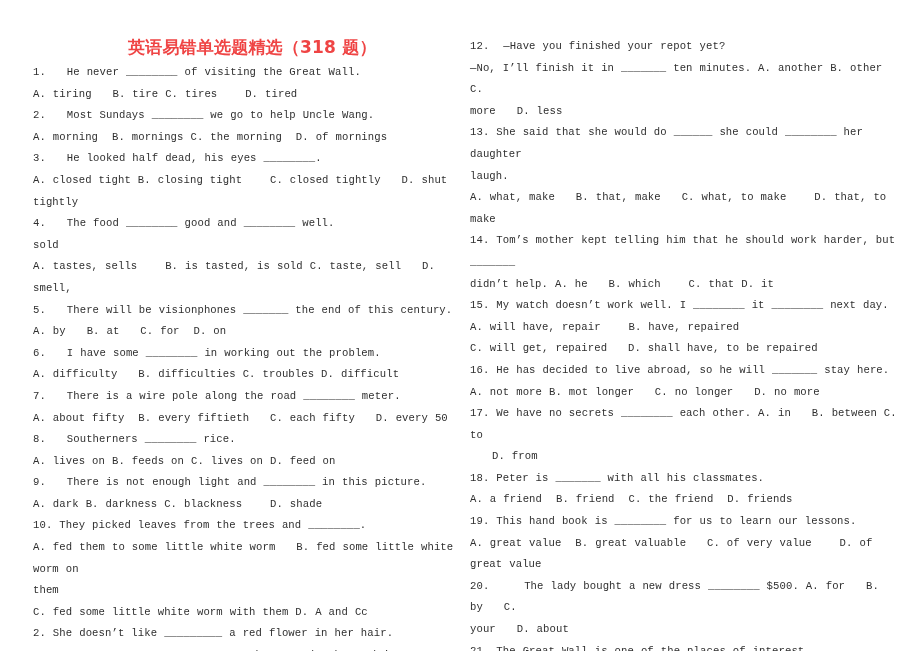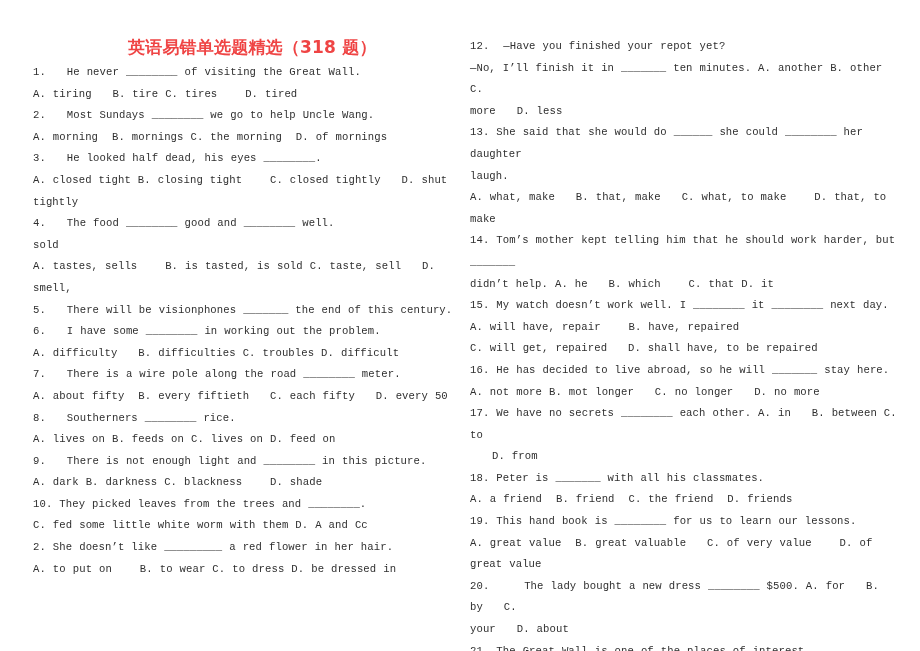--- a/index.html
+++ b/index.html
@@ -88,29 +88,32 @@
         <div class="line">1.   He never ________ of visiting the Great Wall.</div>
         <div class="line">A. tiring   B. tire C. tires    D. tired</div>
         <div class="line">2.   Most Sundays ________ we go to help Uncle Wang.</div>
         <div class="line">A. morning  B. mornings C. the morning  D. of mornings</div>
         <div class="line">3.   He looked half dead, his eyes ________.</div>
         <div class="line">A. closed tight B. closing tight    C. closed tightly   D. shut tightly</div>
         <div class="line">4.   The food ________ good and ________ well.</div>
         <div class="line">sold</div>
         <div class="line">A. tastes, sells    B. is tasted, is sold C. taste, sell   D.    smell,</div>
         <div class="line">5.   There will be visionphones _______ the end of this century.</div>
+        <div class="line">A. by   B. at   C. for  D. on</div>
         <div class="line">6.   I have some ________ in working out the problem.</div>
         <div class="line">A. difficulty   B. difficulties C. troubles D. difficult</div>
         <div class="line">7.   There is a wire pole along the road ________ meter.</div>
         <div class="line">A. about fifty  B. every fiftieth   C. each fifty   D. every 50</div>
         <div class="line">8.   Southerners ________ rice.</div>
         <div class="line">A. lives on B. feeds on C. lives on D. feed on</div>
         <div class="line">9.   There is not enough light and ________ in this picture.</div>
         <div class="line">A. dark B. darkness C. blackness    D. shade</div>
         <div class="line">10. They picked leaves from the trees and ________.</div>
+        <div class="line">A. fed them to some little white worm   B. fed some little white worm on</div>
+        <div class="line">them</div>
         <div class="line">C. fed some little white worm with them D. A and Cc</div>
         <div class="line">2. She doesn’t like _________ a red flower in her hair.</div>
         <div class="line">A. to put on    B. to wear C. to dress D. be dressed in</div>
       </div>
 
     <div class="col col-right">
         <div class="line">12.  —Have you finished your repot yet?</div>
         <div class="line">—No, I’ll finish it in _______ ten minutes. A. another B. other    C.</div>
         <div class="line">more   D. less</div>
         <div class="line">13. She said that she would do ______ she could ________ her daughter</div>

